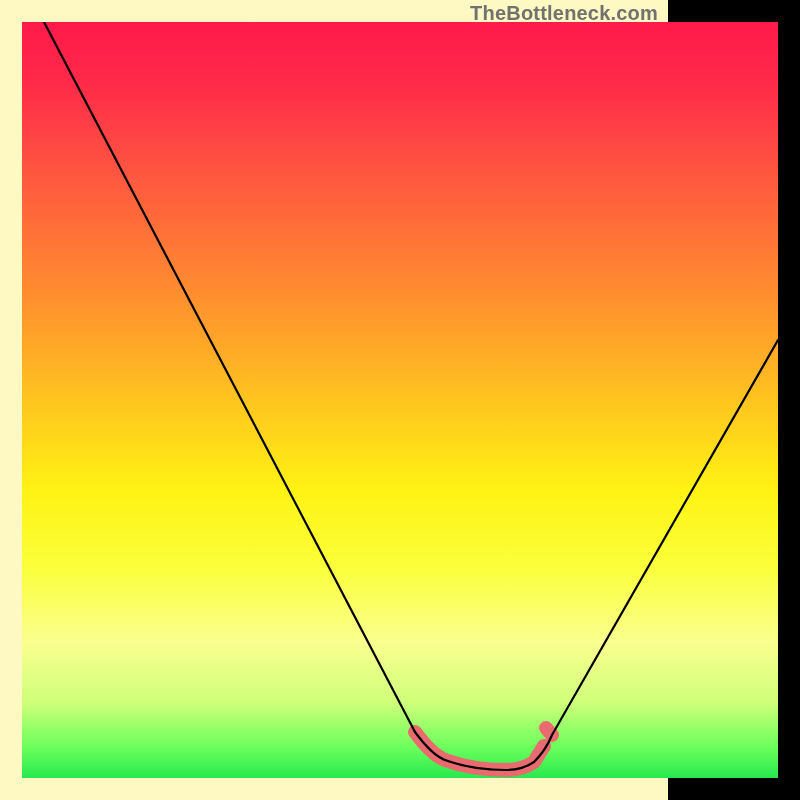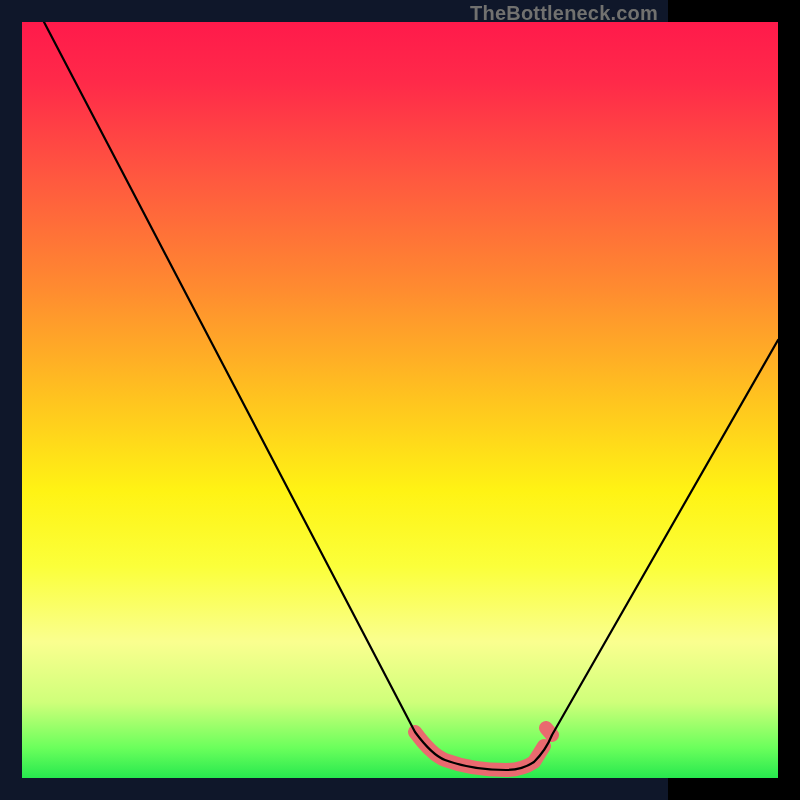--- a/index.html
+++ b/index.html
@@ -1,21 +1,21 @@
 <!DOCTYPE html>
 <html><head>
 <meta charset="utf-8">
 <style>
   * { margin: 0; padding: 0; box-sizing: border-box; }
   html, body { width: 800px; height: 800px; overflow: hidden; background: #000; }
   .frame {
     position: relative;
     width: 668px;
     height: 800px;
-    background: #0f172a;
+    background: #fef9c3;
   }
   .plot-area {
     position: absolute;
     left: 22px;
     top: 22px;
     width: 756px;
     height: 756px;
     background: linear-gradient(to bottom,
       #ff1a4b 0%,
       #ff2a49 8%,

